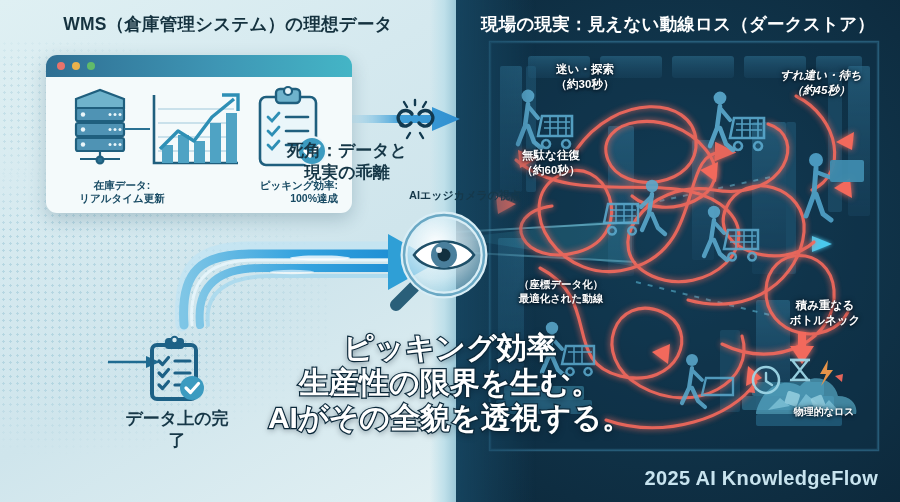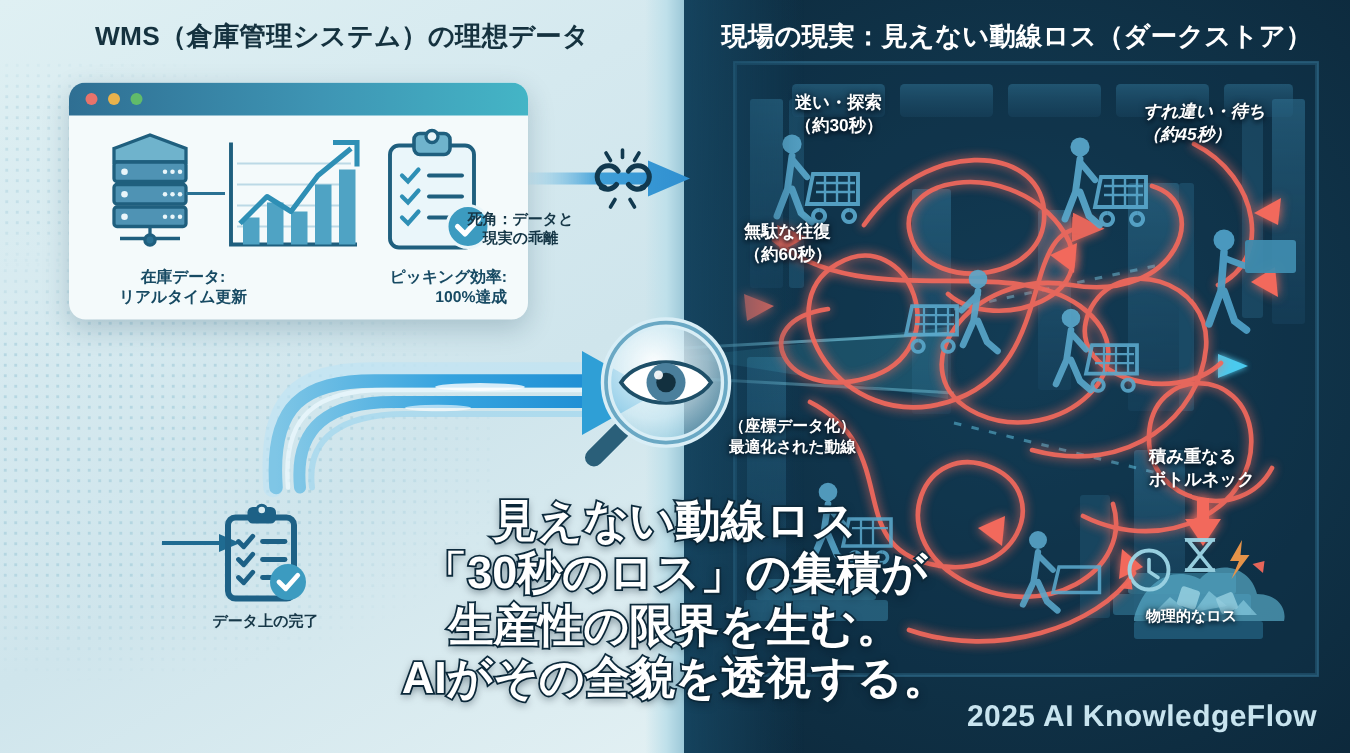--- a/index.html
+++ b/index.html
@@ -43,32 +43,32 @@
     font-weight:bold;color:#174a63;line-height:1.25;}
   .wms-cap.l{left:16px;width:120px;}
   .wms-cap.r{right:14px;width:120px;text-align:right;}
 
   
   .bluearrow-top{position:absolute;left:352px;top:106px;width:108px;height:26px;}
   .flowcurve{position:absolute;left:120px;top:200px;width:320px;height:125px;}
   .small-arrow{position:absolute;left:108px;top:355px;width:52px;height:14px;}
 
   
-  .mid-label{position:absolute;text-align:center;font-size:10px;font-weight:bold;
+  .mid-label{position:absolute;text-align:center;font-size:17px;font-weight:bold;
     color:#163747;line-height:1.3;}
   .lbl-chain{left:286px;top:140px;width:122px;}
   .lbl-cam{left:376px;top:188px;width:178px;font-size:11px;color:#16384a;}
   .lbl-clip{left:118px;top:408px;width:118px;}
 
   .chain-icon{position:absolute;left:392px;top:100px;width:46px;height:40px;}
   .clipboard-icon{position:absolute;left:148px;top:335px;width:58px;height:70px;}
   .magnifier{position:absolute;left:388px;top:205px;width:108px;height:108px;}
 
   
-  .rlabel{position:absolute;text-align:left;color:#ffffff;font-weight:bold;
+  .rlabel{position:absolute;text-align:center;color:#ffffff;font-weight:bold;
     font-size:11.5px;line-height:1.32;
     text-shadow:0 0 5px rgba(5,20,32,.95),0 1px 3px rgba(5,20,32,.9);}
   .rl-mayoi{left:530px;top:62px;width:110px;}
   .rl-sure{left:762px;top:68px;width:118px;font-style:italic;}
   .rl-muda{left:496px;top:148px;width:110px;}
   .rl-opt{left:486px;top:278px;width:150px;font-size:10.5px;}
   .rl-bottle{left:766px;top:298px;width:118px;}
   .rl-phys{left:764px;top:405px;width:120px;font-size:10px;}
 
   .sig{position:absolute;right:22px;bottom:12px;font-size:20px;font-weight:bold;
@@ -448,20 +448,21 @@
       </radialGradient>
     </defs>
     <line x1="26" y1="82" x2="8" y2="100" stroke="#2a5f79" stroke-width="12" stroke-linecap="round"></line>
     <circle cx="56" cy="50" r="40" fill="url(#lens)" stroke="#d9eef6" stroke-width="7"></circle>
     <circle cx="56" cy="50" r="40" fill="none" stroke="#6aa8c4" stroke-width="2.5"></circle>
     <path d="M26,50 C38,32 74,32 86,50 C74,68 38,68 26,50 Z" fill="#ffffff" stroke="#1e4f68" stroke-width="2.6"></path>
     <circle cx="56" cy="50" r="13" fill="#4a7f9c"></circle>
     <circle cx="56" cy="50" r="6.5" fill="#12303f"></circle>
     <circle cx="51" cy="45" r="3" fill="#ffffff" opacity=".9"></circle>
   </svg>
+  <div class="mid-label lbl-cam">AIエッジカメラの視点</div>
 
   <div class="rlabel rl-mayoi">
     <div>迷い・探索</div>
     <div>（約30秒）</div>
   </div>
   <div class="rlabel rl-sure">
     <div>すれ違い・待ち</div>
     <div>（約45秒）</div>
   </div>
   <div class="rlabel rl-muda">
@@ -474,20 +475,19 @@
   </div>
   <div class="rlabel rl-bottle">
     <div>積み重なる</div>
     <div>ボトルネック</div>
   </div>
   <div class="rlabel rl-phys">
     <div>物理的なロス</div>
   </div>
 
   <div class="headline">
-    <span>見えない動線ロス</span>
-    <span>「30秒のロス」の集積が</span>
+    <span>ピッキング効率</span>
     <span>生産性の限界を生む。</span>
     <span>AIがその全貌を透視する。</span>
   </div>
 
   <div class="sig">2025 AI KnowledgeFlow</div>
 </div>
 
 </body></html>

